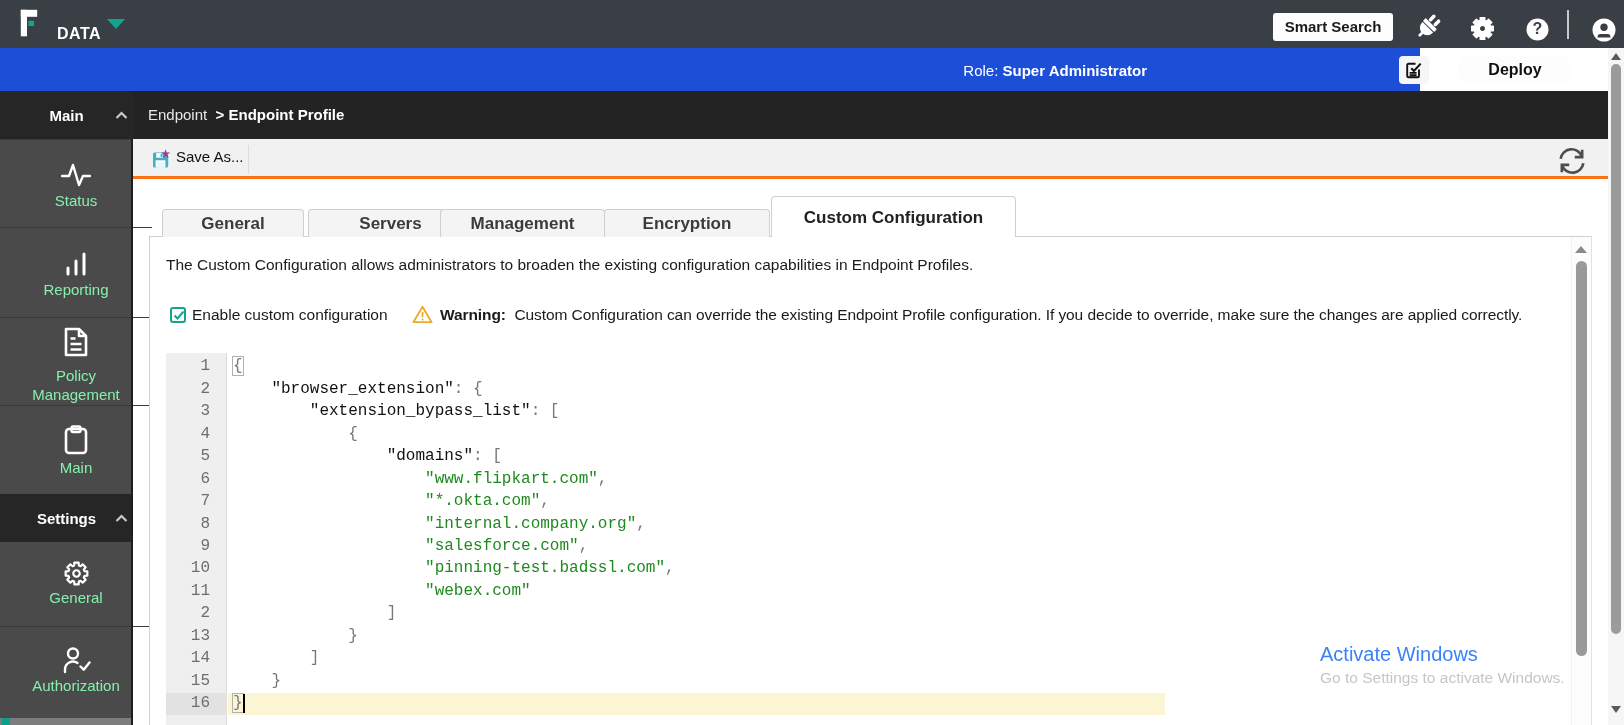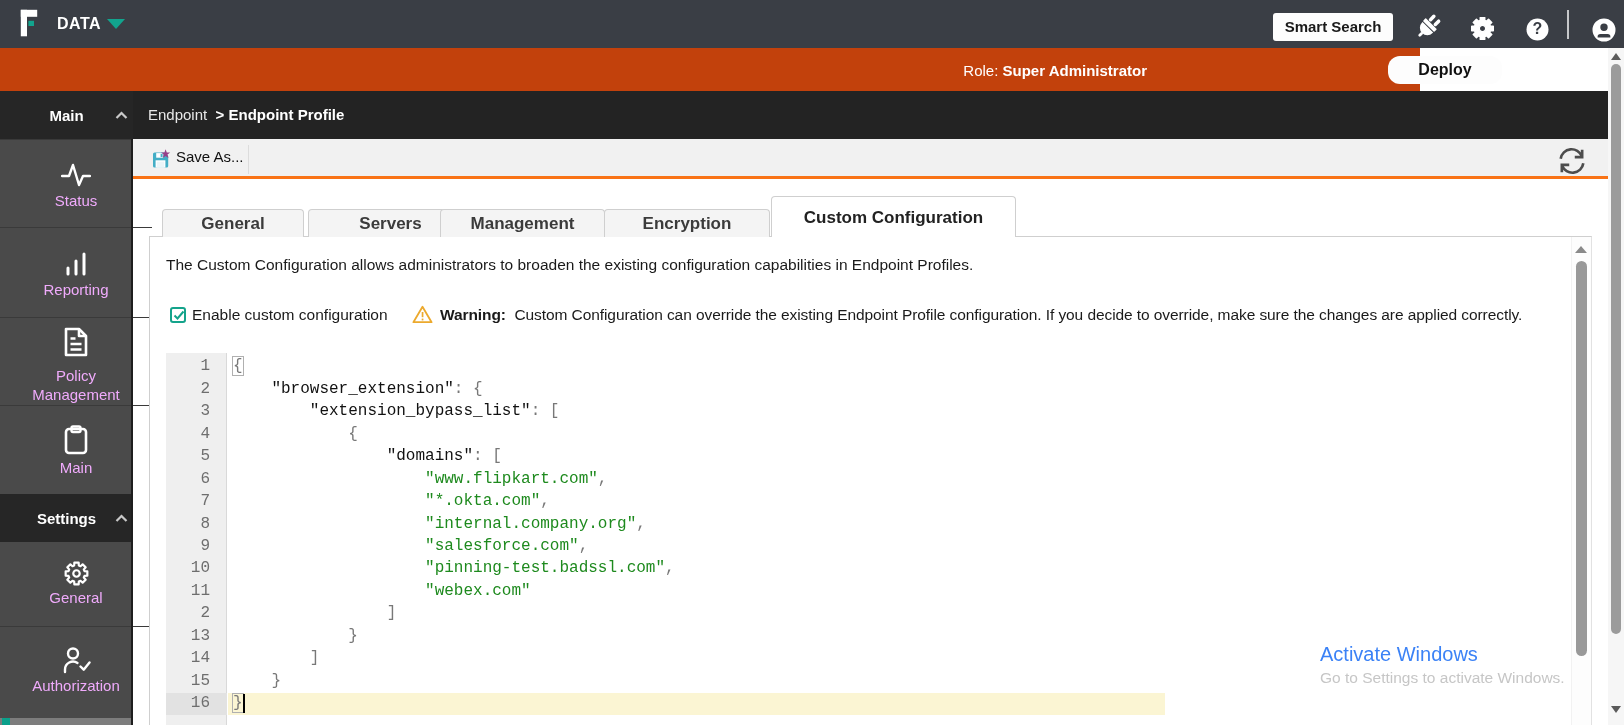--- a/index.html
+++ b/index.html
@@ -2,36 +2,36 @@
 <html><head>
 <meta charset="utf-8">
 <style>
 * { margin:0; padding:0; box-sizing:border-box; }
 html,body { width:1624px; height:725px; overflow:hidden; }
 body { font-family:"Liberation Sans", sans-serif; position:relative; background:#fff; }
 .abs { position:absolute; }
 
 
 #topbar { left:0; top:0; width:1624px; height:48px; background:#3a3e45; }
-#data-label { left:57px; top:15px; color:#fff; font-size:16px; font-weight:bold; letter-spacing:0.5px; }
+#data-label { left:57px; top:25px; color:#fff; font-size:16px; font-weight:bold; letter-spacing:0.5px; }
 #data-tri { left:107px; top:19px; width:0; height:0; border-left:9px solid transparent; border-right:9px solid transparent; border-top:10px solid #12a48e; }
 #btn-smart { left:1273px; top:13px; width:120px; height:28px; background:#fdfdfd; border-radius:3px; color:#1a1a1a; font-size:15px; font-weight:bold; text-align:center; line-height:27px; }
 
 
-#bar2 { left:0; top:48px; width:1420px; height:43px; background:#c2410c; }
+#bar2 { left:0; top:48px; width:1420px; height:43px; background:#1d4ed8; }
 #role { right:273px; top:14px; color:#fff; font-size:15px; position:absolute; }
 #btn-note { left:1399px; top:8px; width:30px; height:28px; background:#f6f6f6; border-radius:4px; }
-#btn-deploy { left:1388px; top:8px; width:114px; height:28px; background:#fdfdfd; border-radius:12px; color:#111; font-size:16px; font-weight:bold; text-align:center; line-height:27px; }
+#btn-deploy { left:1458px; top:8px; width:114px; height:28px; background:#fdfdfd; border-radius:12px; color:#111; font-size:16px; font-weight:bold; text-align:center; line-height:27px; }
 
 
 #sidebar { left:0; top:91px; width:133px; height:634px; background:#4a4a4a; }
 .sb-head { position:absolute; left:0; width:133px; height:48px; background:#262626; color:#fff; font-weight:bold; font-size:15px; }
 .sb-head .t { position:absolute; left:0; right:0; text-align:center; top:16px; }
 .sb-head svg { position:absolute; right:5px; top:20px; }
-.sb-item { position:absolute; left:0; width:152px; color:#f0abfc; font-size:15px; text-align:center; border-top:1px solid #3a3a3a; }
+.sb-item { position:absolute; left:0; width:152px; color:#86efac; font-size:15px; text-align:center; border-top:1px solid #3a3a3a; }
 .sb-item svg { display:block; margin:0 auto; }
 #sb-strip { position:absolute; left:0; top:627px; width:133px; height:7px; background:#7d7d7d; }
 #sb-strip::before { content:""; position:absolute; left:2px; top:0; width:8px; height:7px; background:#0aa08b; }
 
 
 #crumb { left:133px; top:91px; width:1475px; height:48px; background:#232323; color:#e8e8e8; font-size:15px; line-height:48px; padding-left:15px; }
 #crumb b { color:#fff; }
 
 
 #toolbar { left:133px; top:139px; width:1475px; height:40px; background:#f1f1f1; border-bottom:3px solid #f97316; }

